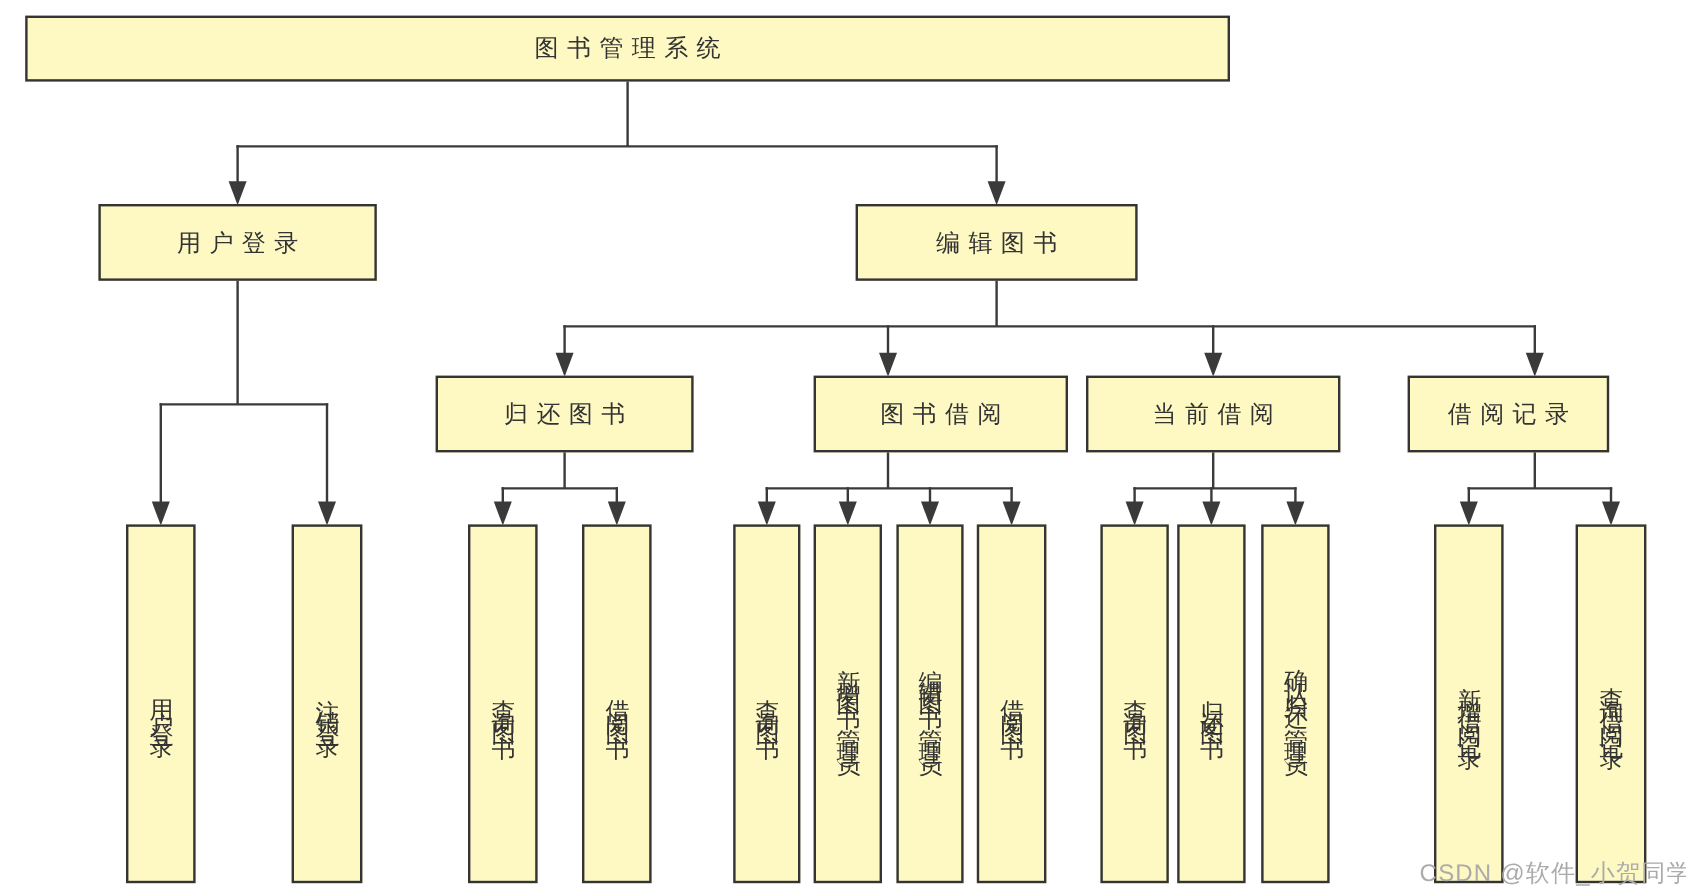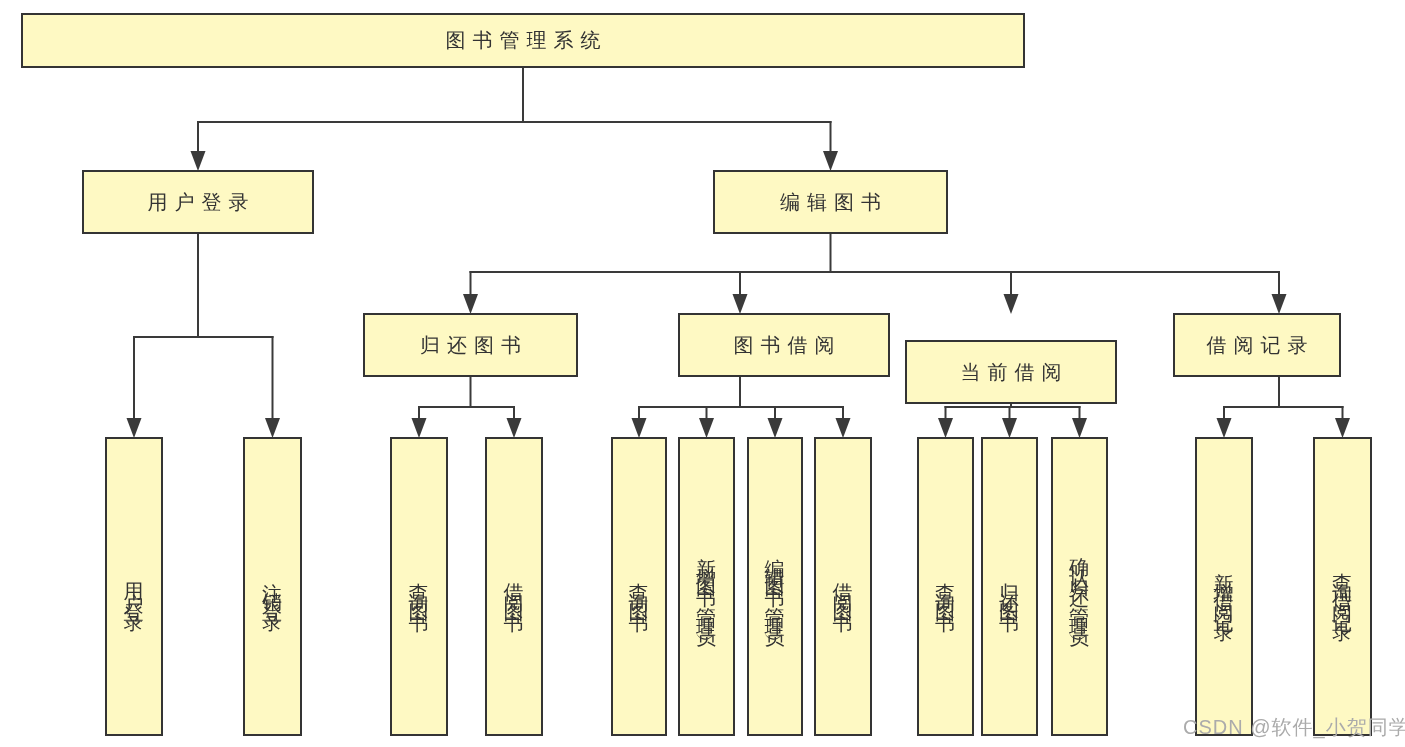--- a/index.html
+++ b/index.html
@@ -126,21 +126,21 @@
     </div>
     <div class="node horizontal" style="left: 713px; top: 170px; width: 235px; height: 64px;">
       <span class="label">编辑图书</span>
     </div>
     <div class="node horizontal" style="left: 363px; top: 313px; width: 215px; height: 64px;">
       <span class="label">归还图书</span>
     </div>
     <div class="node horizontal" style="left: 634px; top: 313px; width: 212px; height: 64px; margin-left: 44px;">
       <span class="label">图书借阅</span>
     </div>
-    <div class="node horizontal" style="left: 905px; top: 313px; width: 212px; height: 64px; margin-top: 27px;">
+    <div class="node horizontal" style="left: 905px; top: 313px; width: 212px; height: 64px;">
       <span class="label">当前借阅</span>
     </div>
     <div class="node horizontal" style="left: 1173px; top: 313px; width: 168px; height: 64px;">
       <span class="label">借阅记录</span>
     </div>
     <div class="node vertical" style="left: 105px; top: 437px; width: 58px; height: 299px;">
       <span class="label">用户登录</span>
     </div>
     <div class="node vertical" style="left: 243px; top: 437px; width: 59px; height: 299px;">
       <span class="label">注销登录</span>

